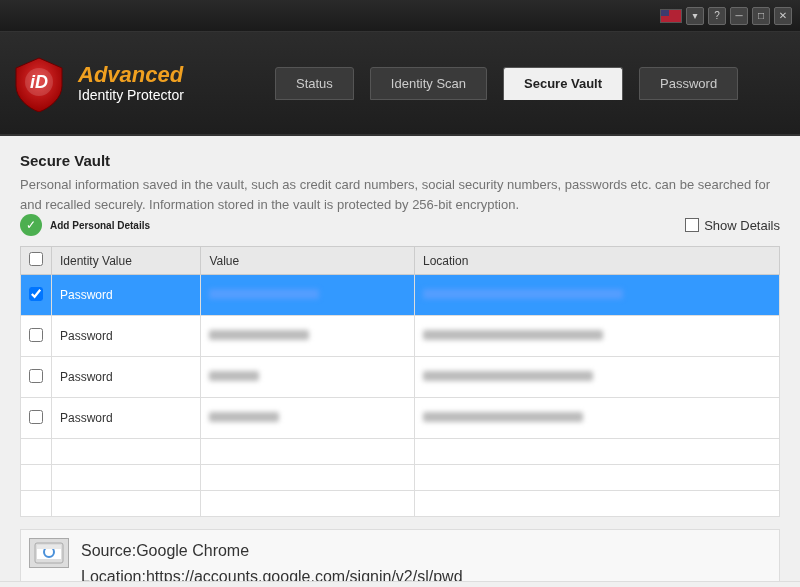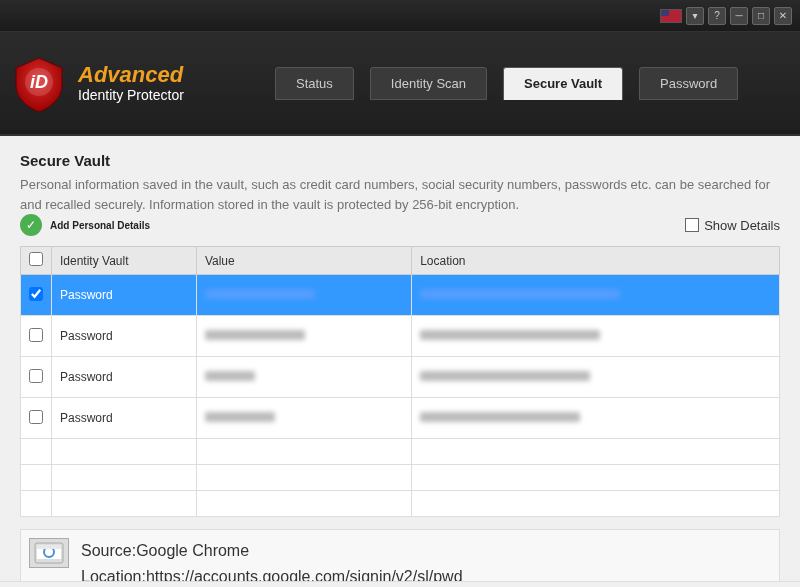--- a/index.html
+++ b/index.html
@@ -343,21 +343,21 @@
       <span>Show Details</span>
     </div>
   </div>
 
   <table class="data-table">
     <thead>
       <tr>
         <th class="header-checkbox-cell">
           <input type="checkbox" class="row-checkbox" style="">
         </th>
-        <th>Identity Vault</th>
+        <th>Identity Value</th>
         <th>Value</th>
         <th>Location</th>
       </tr>
     </thead>
     <tbody>
 
       <tr class="selected">
         <td class="header-checkbox-cell">
           <input type="checkbox" class="row-checkbox" checked="" style="">
         </td>

